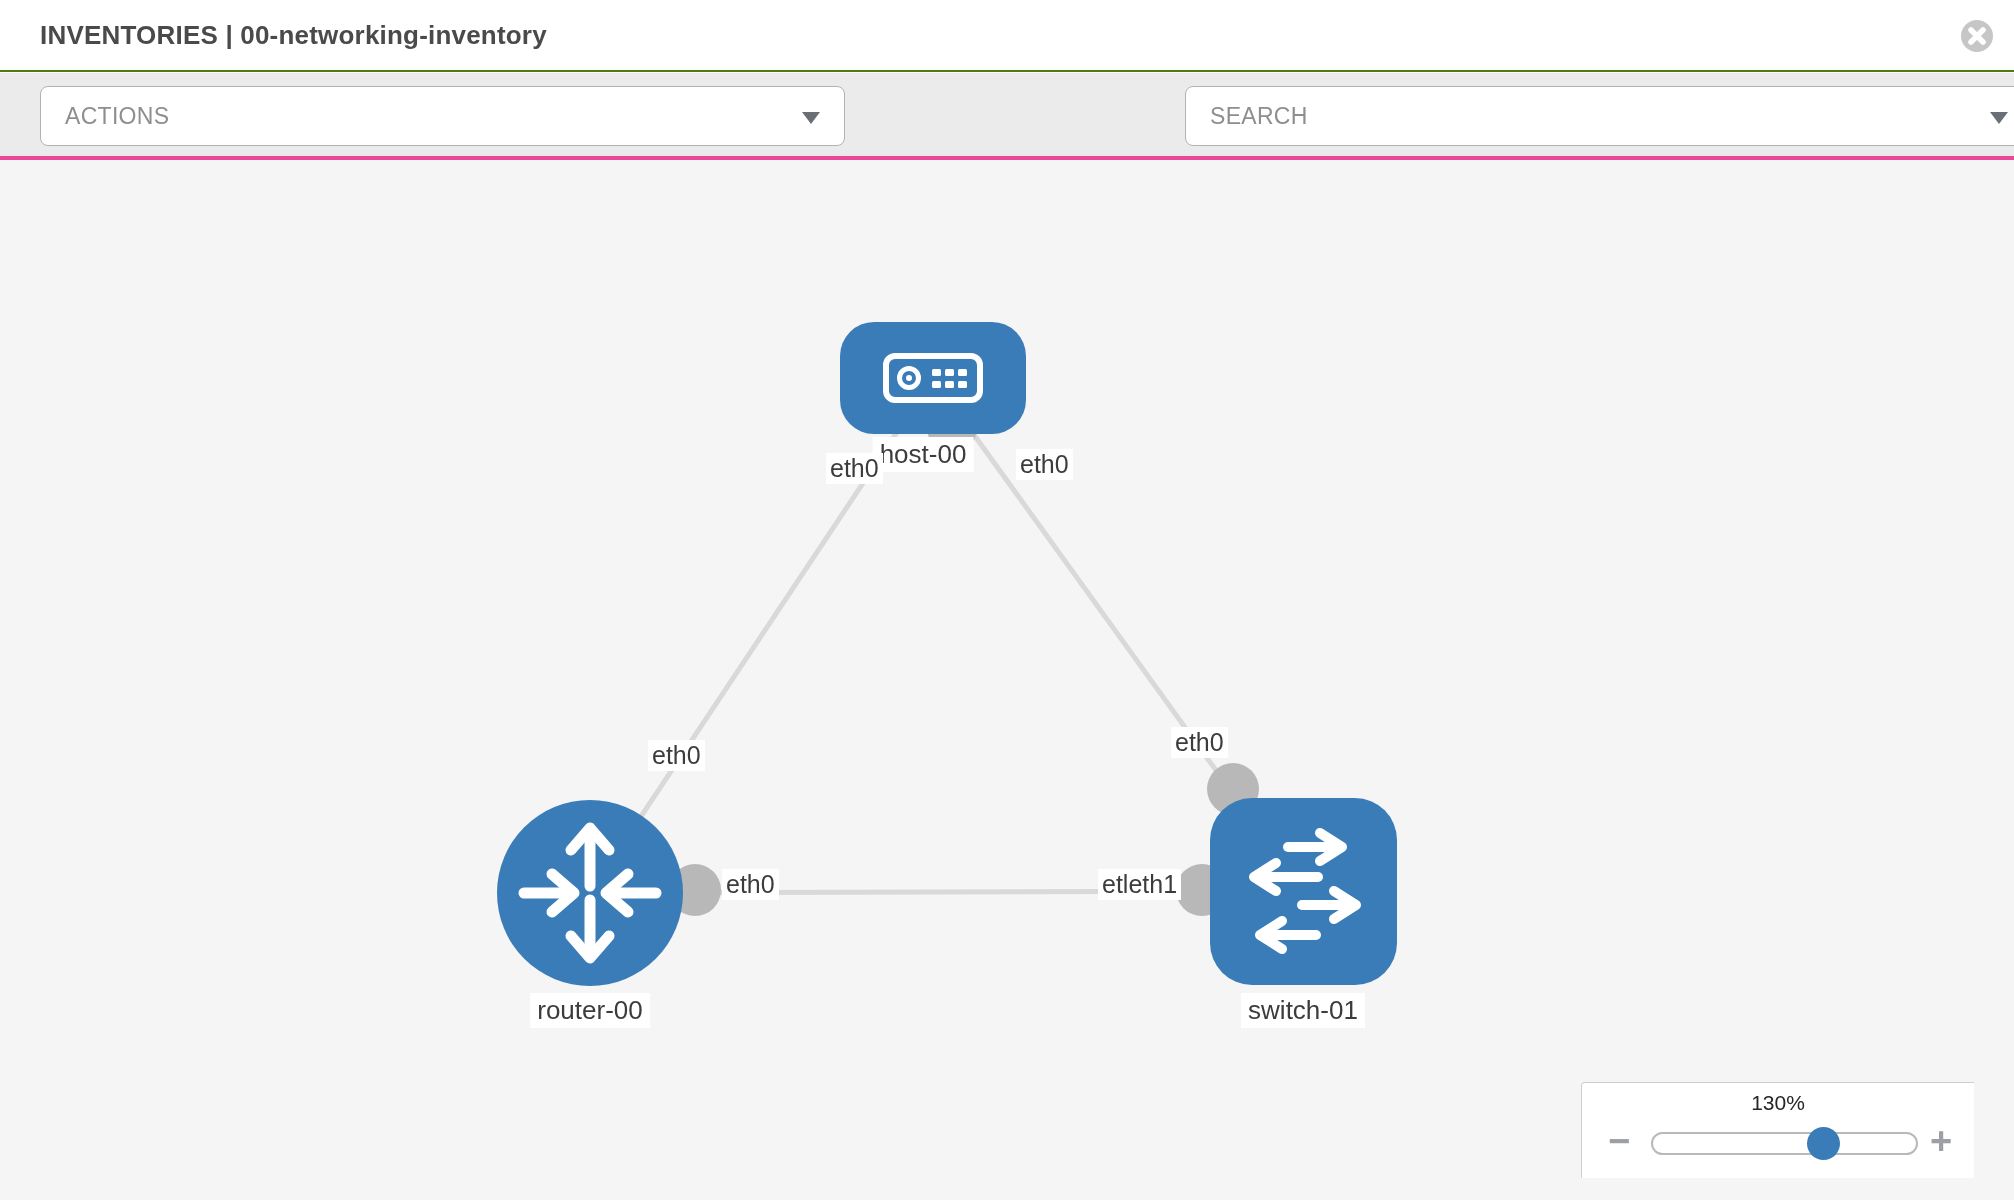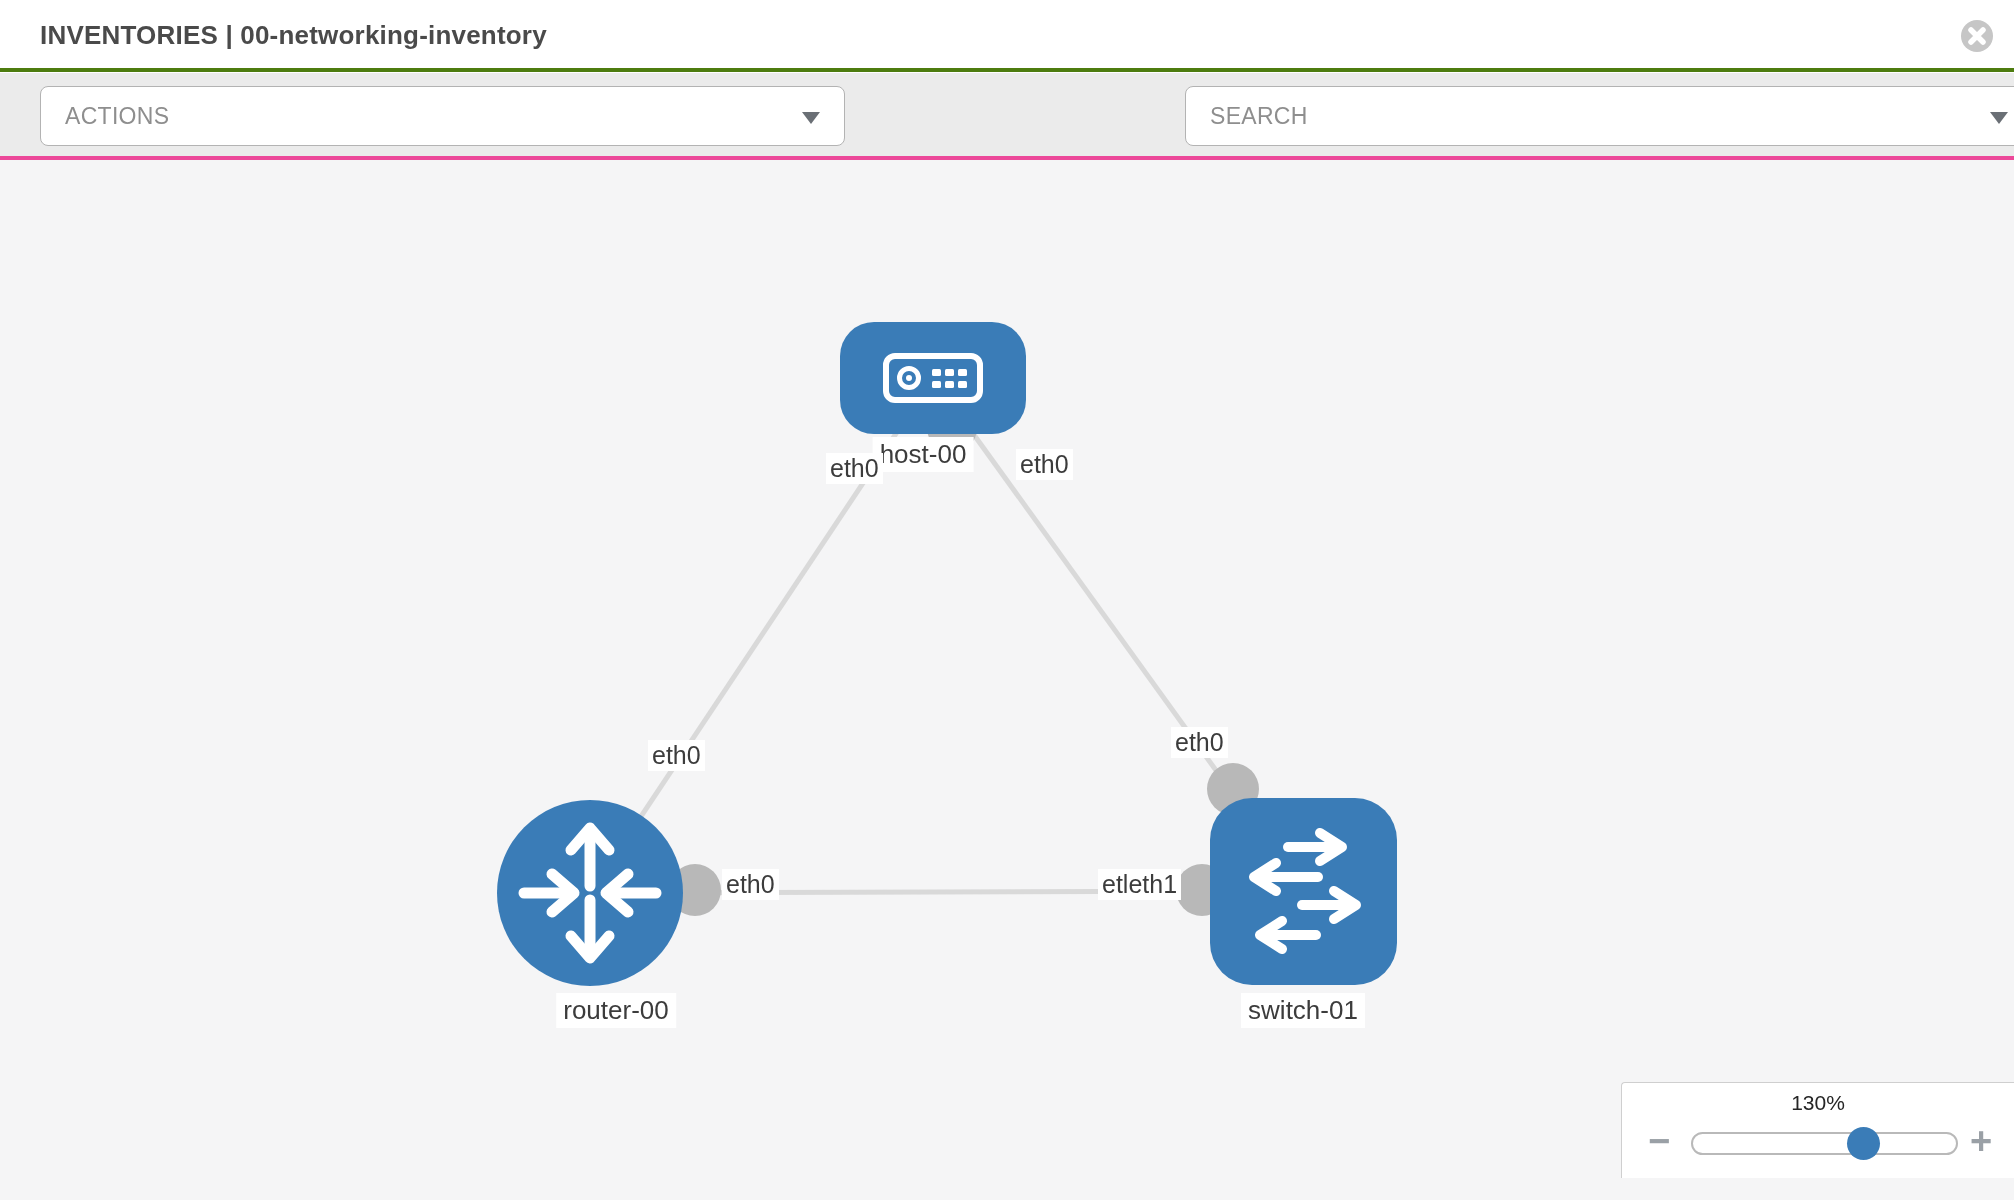--- a/index.html
+++ b/index.html
@@ -2,21 +2,21 @@
 <html><head>
 <meta charset="utf-8">
 <style>
   * { margin:0; padding:0; box-sizing:border-box; }
   html,body { width:2014px; height:1200px; }
   body { font-family:"Liberation Sans", sans-serif; background:#fff; overflow:hidden; }
   #app { position:relative; width:2014px; height:1200px; background:#fff; }
 
   
   .header { position:absolute; left:0; top:0; width:2014px; height:72px; background:#fff;
-            border-bottom:4px solid #4d7c0f; }
+            border-bottom:2px solid #4d7c0f; }
   .header-title { position:absolute; left:40px; top:20px; font-size:26px; font-weight:bold;
                   color:#4a4a4a; letter-spacing:0.2px; }
   .close-btn { position:absolute; right:20px; top:19px; width:34px; height:34px; cursor:pointer; }
 
   
   .toolbar { position:absolute; left:0; top:73px; width:2014px; height:87px; background:#ebebeb;
              border-bottom:4px solid #ec4899; }
   .select-box { position:absolute; top:13px; height:60px; background:#fff; border:1px solid #b3b3b3;
                 border-radius:8px; display:flex; align-items:center; cursor:pointer; }
   .select-box .ph { font-size:23px; color:#8e8e8e; padding-left:24px; letter-spacing:0.3px; }
@@ -30,21 +30,21 @@
   
   .canvas { position:absolute; left:0; top:160px; width:2014px; height:1040px; background:#f5f5f6; }
   .topo-svg { position:absolute; left:0; top:0; }
 
   
   .lbl { position:absolute; background:#fff; color:#3c3c3c; white-space:nowrap; }
   .port-lbl { font-size:25px; padding:1px 4px; }
   .node-lbl { font-size:26px; padding:2px 7px; transform:translateX(-50%); }
 
   
-  .zoom-panel { position:absolute; left:1621px; top:1082px; width:393px; height:96px;
+  .zoom-panel { position:absolute; left:1581px; top:1082px; width:393px; height:96px;
                 background:#fff; border:1px solid #cfcfcf; border-right:none; border-bottom:none;
                 border-top-left-radius:4px; }
   .zoom-level { position:absolute; left:0; top:8px; width:100%; text-align:center;
                 font-size:21px; color:#262626; }
   .zoom-minus, .zoom-plus { position:absolute; top:38px; font-size:38px; font-weight:bold;
                 color:#9aa0a6; cursor:pointer; line-height:40px; user-select:none; }
   .zoom-minus { left:26px; }
   .zoom-plus  { left:348px; }
   .zoom-track { position:absolute; left:69px; top:49px; width:267px; height:23px; background:#fff;
                 border:2px solid #b9b9b9; border-radius:12px; cursor:pointer; }
@@ -152,21 +152,21 @@
             <path d="M1276 703 L1254 717 L1276 731"></path>
           <path d="M1302 745 L1344 745"></path>
             <path d="M1334 731 L1356 745 L1334 759"></path>
           <path d="M1316 775 L1270 775"></path>
             <path d="M1282 761 L1260 775 L1282 789"></path>
         </g>
       </g>
     </svg>
 
     <div class="lbl node-lbl" style="left:923px; top:277px;">host-00</div>
-    <div class="lbl node-lbl" style="left:616px; top:833px;">router-00</div>
+    <div class="lbl node-lbl" style="left:590px; top:833px;">router-00</div>
     <div class="lbl node-lbl" style="left:1303px; top:833px;">switch-01</div>
 
     <div class="lbl port-lbl" style="left:826px; top:293px;">eth0</div>
     <div class="lbl port-lbl" style="left:1016px; top:289px;">eth0</div>
     <div class="lbl port-lbl" style="left:648px; top:580px;">eth0</div>
     <div class="lbl port-lbl" style="left:1171px; top:567px;">eth0</div>
     <div class="lbl port-lbl" style="left:722px; top:709px;">eth0</div>
     <div class="lbl port-lbl" style="left:1098px; top:709px;">etleth1</div>
   </div>
 

